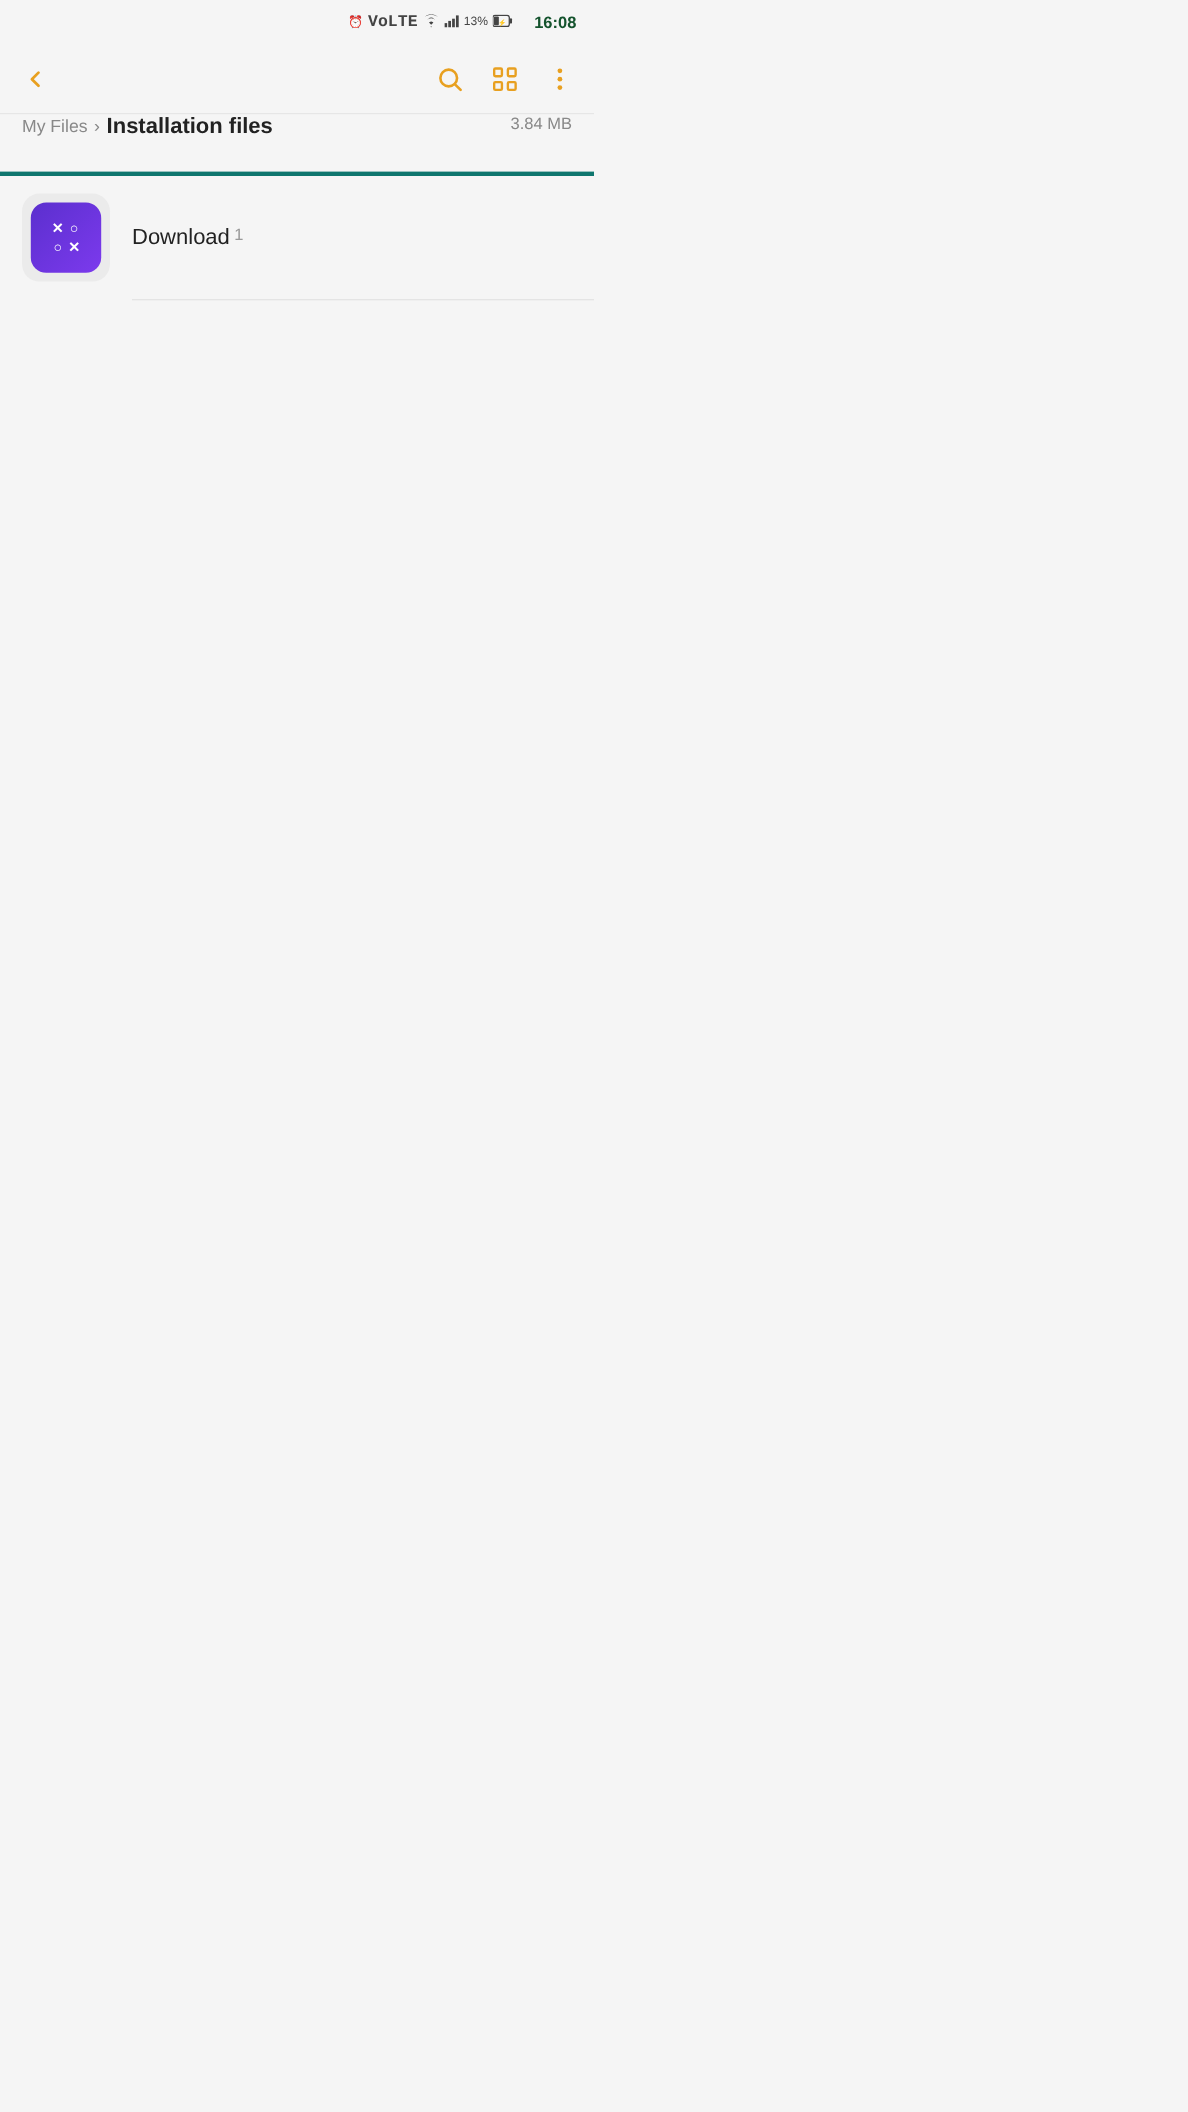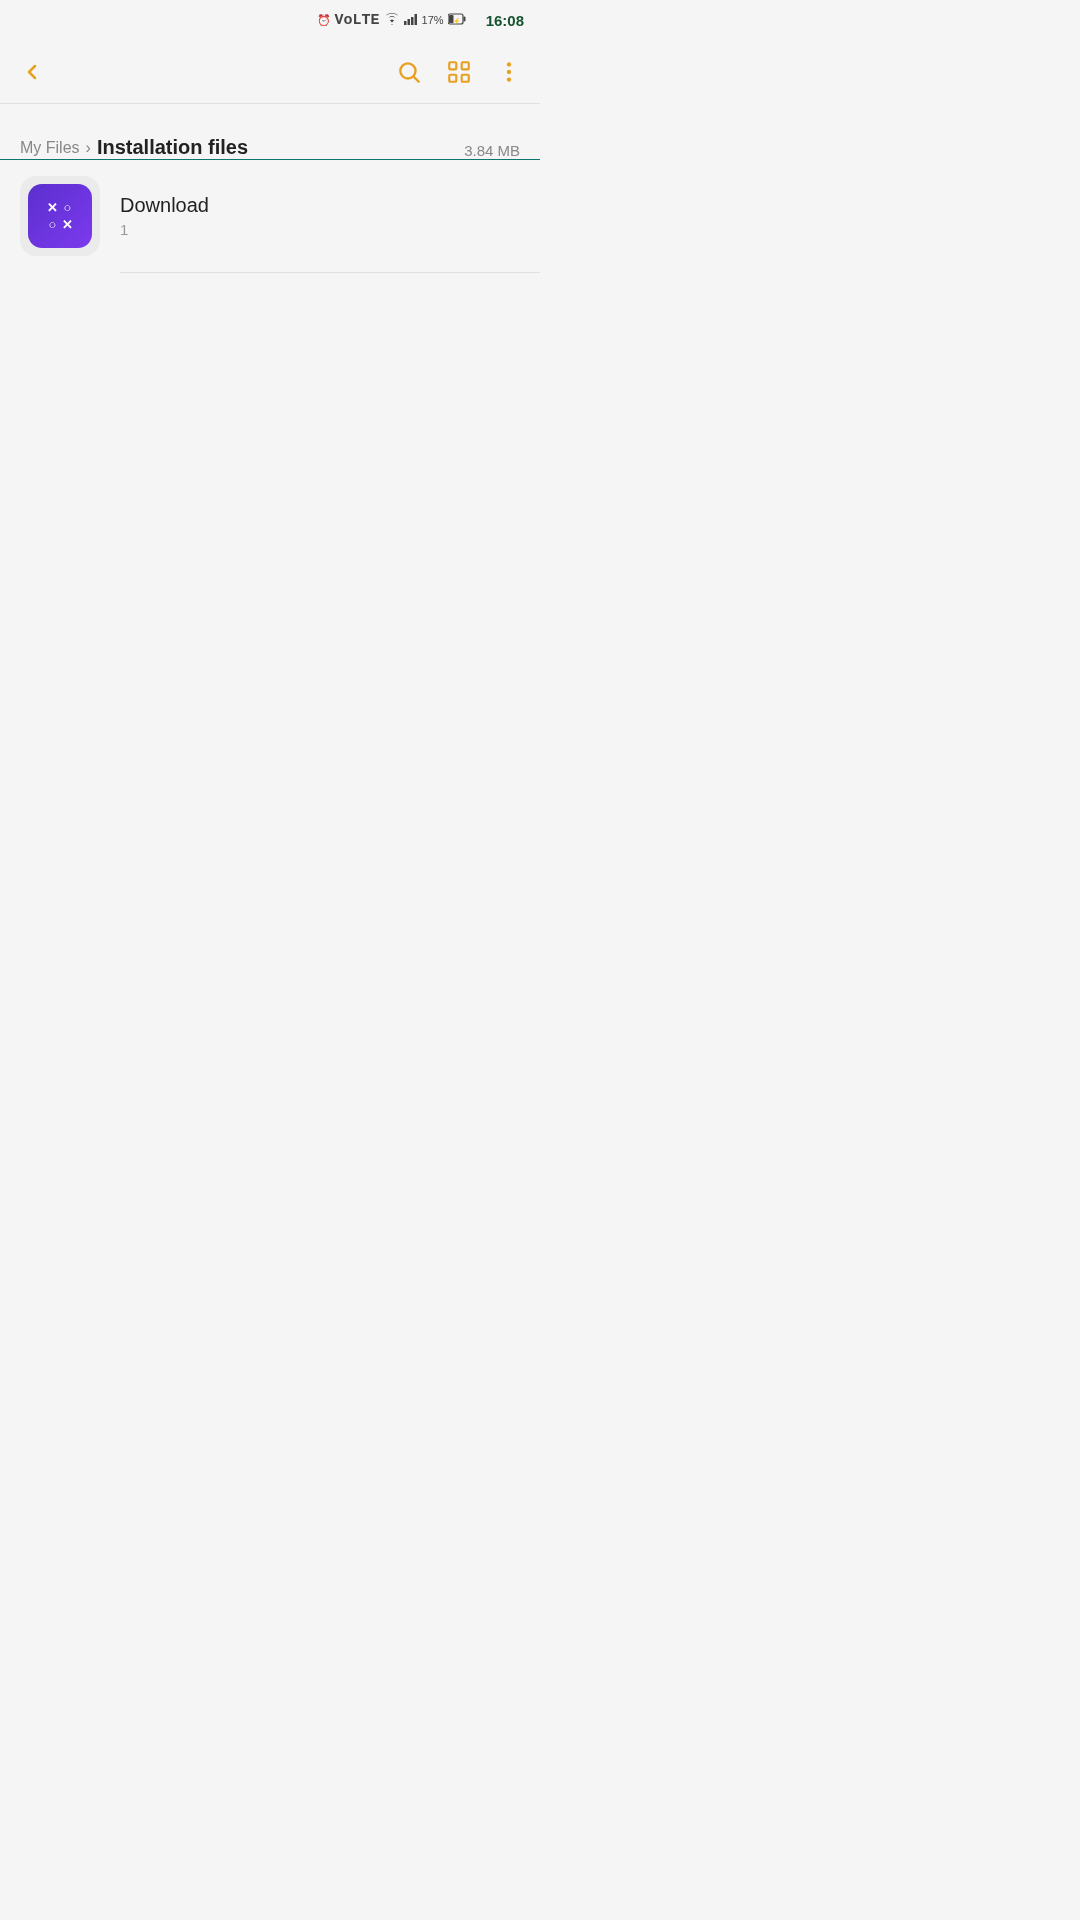--- a/index.html
+++ b/index.html
@@ -99,24 +99,24 @@
     .nav-icon svg {
       width: 26px;
       height: 26px;
     }
 
     
     .breadcrumb-bar {
       height: 56px;
       background: #f5f5f5;
       display: flex;
-      align-items: flex-end;
+      align-items: flex-start;
       justify-content: space-between;
       padding: 0 20px;
-      border-bottom: 1px solid #0f766e;
+      border-bottom: 4px solid #0f766e;
     }
 
     .breadcrumb {
       display: flex;
       align-items: center;
       gap: 6px;
     }
 
     .breadcrumb-myfiles {
       font-size: 16px;
@@ -188,21 +188,21 @@
     .icon-symbol {
       color: white;
       font-size: 13px;
       font-weight: 700;
       text-align: center;
       line-height: 1;
     }
 
     .file-info {
       display: flex;
-      flex-direction: column;
+      flex-direction: row;
       gap: 4px;
     }
 
     .file-name {
       font-size: 20px;
       font-weight: 400;
       color: #222;
     }
 
     .file-count {
@@ -232,21 +232,21 @@
       </svg>
     </span>
     <span class="status-icon">
       <svg width="14" height="12" viewBox="0 0 14 12" fill="none">
         <rect x="0" y="8" width="2.5" height="4" fill="#444"></rect>
         <rect x="3.5" y="6" width="2.5" height="6" fill="#444"></rect>
         <rect x="7" y="4" width="2.5" height="8" fill="#444"></rect>
         <rect x="10.5" y="1" width="2.5" height="11" fill="#444"></rect>
       </svg>
     </span>
-    <span class="battery-text">17%</span>
+    <span class="battery-text">13%</span>
     <span class="status-icon">
       <svg width="18" height="12" viewBox="0 0 18 12" fill="none">
         <rect x="0" y="1" width="15" height="10" rx="2" stroke="#444" stroke-width="1.2" fill="none"></rect>
         <rect x="1" y="2" width="4.5" height="8" rx="1" fill="#444"></rect>
         <rect x="15.5" y="3.5" width="2" height="5" rx="1" fill="#444"></rect>
         <text x="5" y="9.5" font-size="6" fill="white" font-weight="bold">⚡</text>
       </svg>
     </span>
     <span class="status-time">16:08</span>
   </div>

